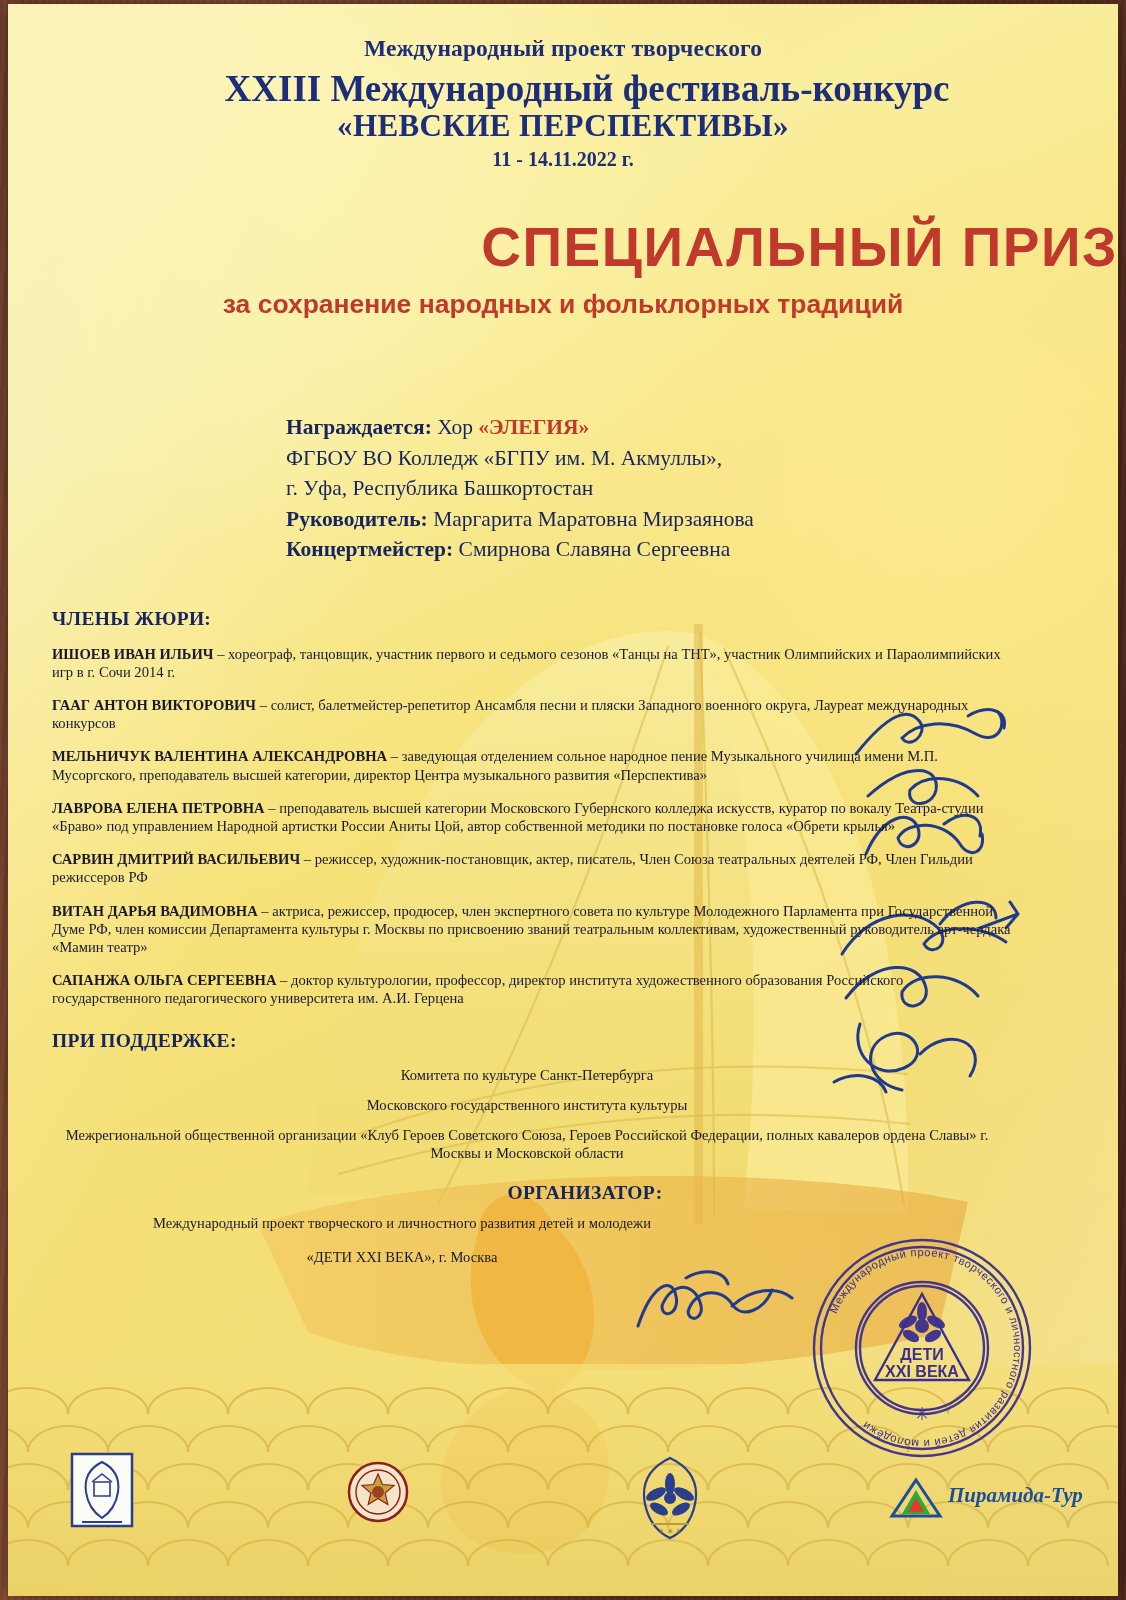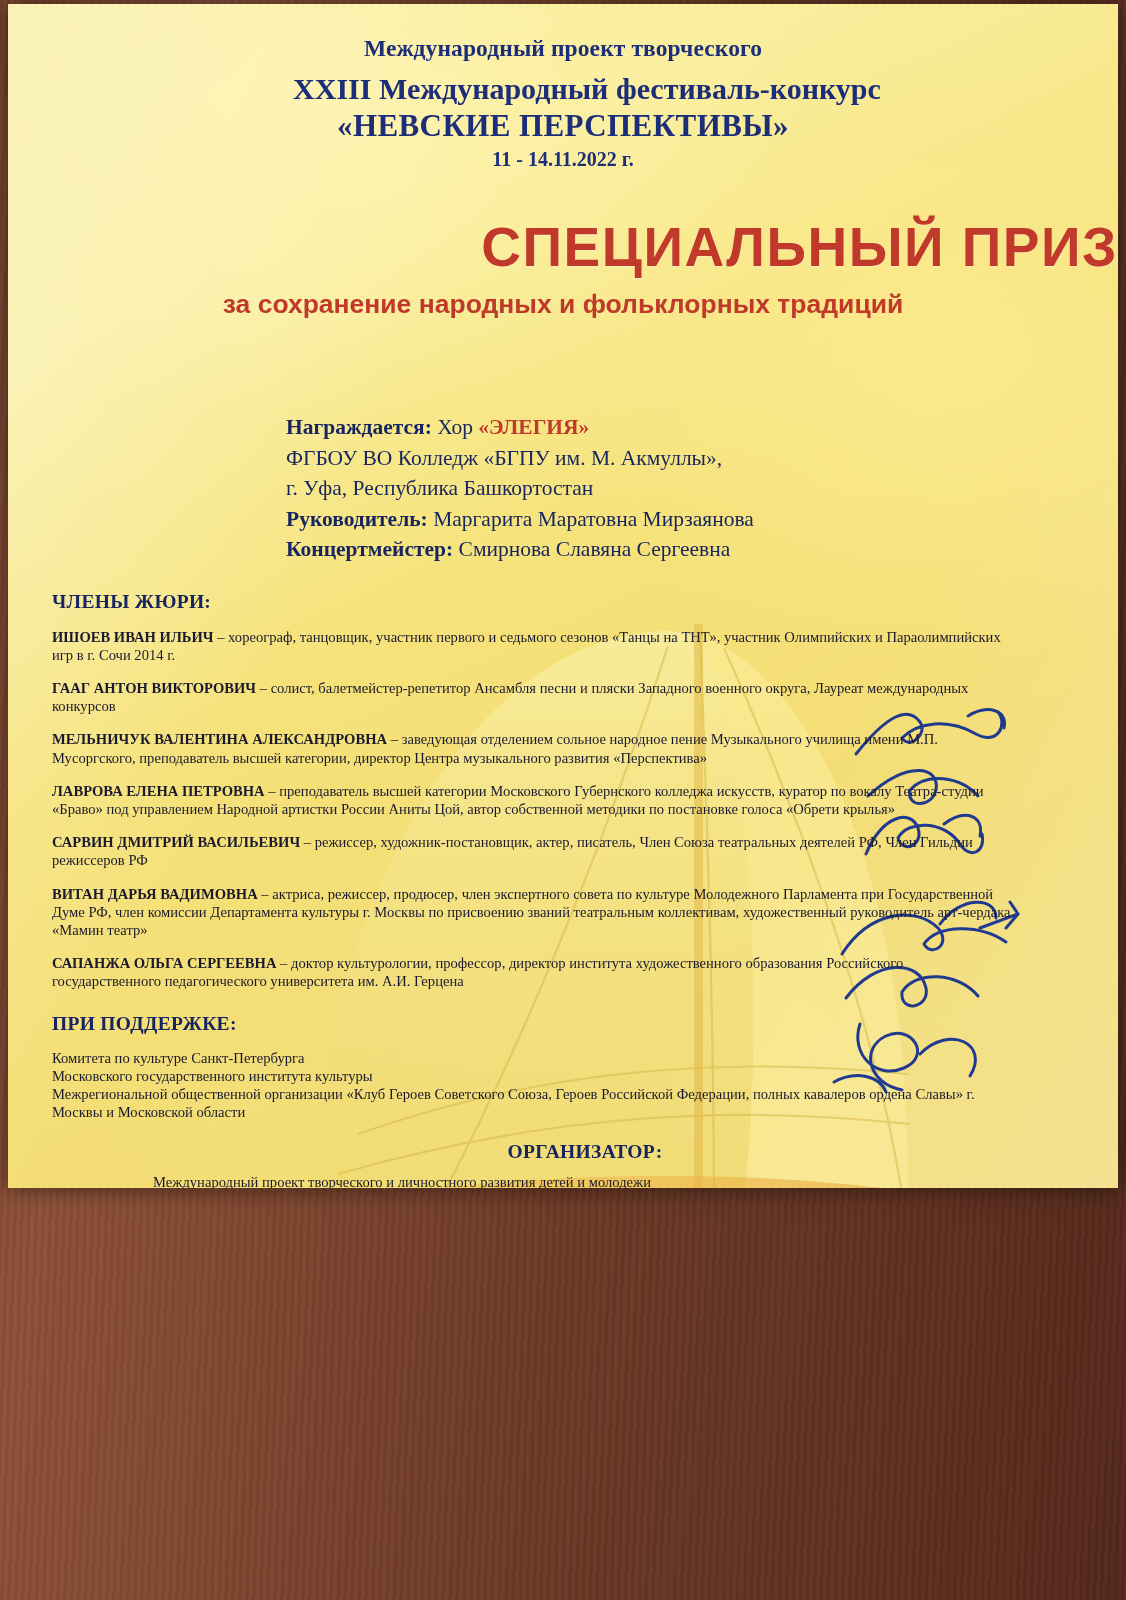--- a/index.html
+++ b/index.html
@@ -29,21 +29,21 @@
       repeating-linear-gradient(92deg, rgba(0,0,0,0.08) 0 3px, rgba(255,255,255,0.03) 3px 7px);
     opacity:.6;
   }
 
   
   .sheet {
     position: absolute;
     left: 8px;
     top: 4px;
     width: 1110px;
-    height: 1184px;
+    height: 1592px;
     background:
       radial-gradient(ellipse 70% 45% at 30% 8%, #fdf2a8 0%, rgba(253,242,168,0) 60%),
       radial-gradient(ellipse 60% 40% at 85% 30%, #fbe98e 0%, rgba(251,233,142,0) 65%),
       radial-gradient(ellipse 80% 50% at 50% 95%, #f3df7c 0%, rgba(243,223,124,0) 60%),
       linear-gradient(155deg, #f7e98b 0%, #f9ee9e 22%, #f6e279 48%, #f4dd74 70%, #efd86e 100%);
     box-shadow: 0 0 22px rgba(0,0,0,0.55);
     overflow: hidden;
   }
   
   .sheet::before{
@@ -74,21 +74,21 @@
   .proj-line {
     color: #1c2d7a;
     font-weight: bold;
     font-size: 23.5px;
     line-height: 29px;
     letter-spacing: .1px;
   }
   .fest-line {
     color: #1c2d7a;
     font-weight: bold;
-    font-size: 30px;
+    font-size: 37px;
     line-height: 36px;
     margin-top: 8px;
     padding-left: 48px;
   }
   .fest-name {
     color: #1c2d7a;
     font-weight: bold;
     font-size: 31px;
     line-height: 37px;
     letter-spacing: .4px;
@@ -138,21 +138,21 @@
   }
 
   
   .section-head {
     color: #16245f;
     font-weight: bold;
     font-size: 19.5px;
     letter-spacing: .3px;
   }
   .jury-wrap {
-    margin: 26px 0 0 44px;
+    margin: 43px 0 0 44px;
     width: 1010px;
   }
   .jury-item {
     color: #1a1a2e;
     font-size: 14.6px;
     line-height: 18.2px;
     margin-top: 15px;
     max-width: 960px;
   }
   .jury-item .nm { font-weight: bold; }
@@ -160,21 +160,23 @@
   .support {
     margin: 22px 0 0 44px;
   }
   .support-list {
     margin-top: 14px;
   }
   .support-item {
     color: #1a1a2e;
     font-size: 14.6px;
     line-height: 18.2px;
+    margin-top: 12px;
     max-width: 950px;
+    text-align: center;
   }
   .organizer { margin: 20px 0 0 44px; text-align: center; }
   .org-text {
     color: #1a1a2e;
     font-size: 14.6px;
     line-height: 18.4px;
     margin-top: 10px;
     max-width: 700px;
   }
 

